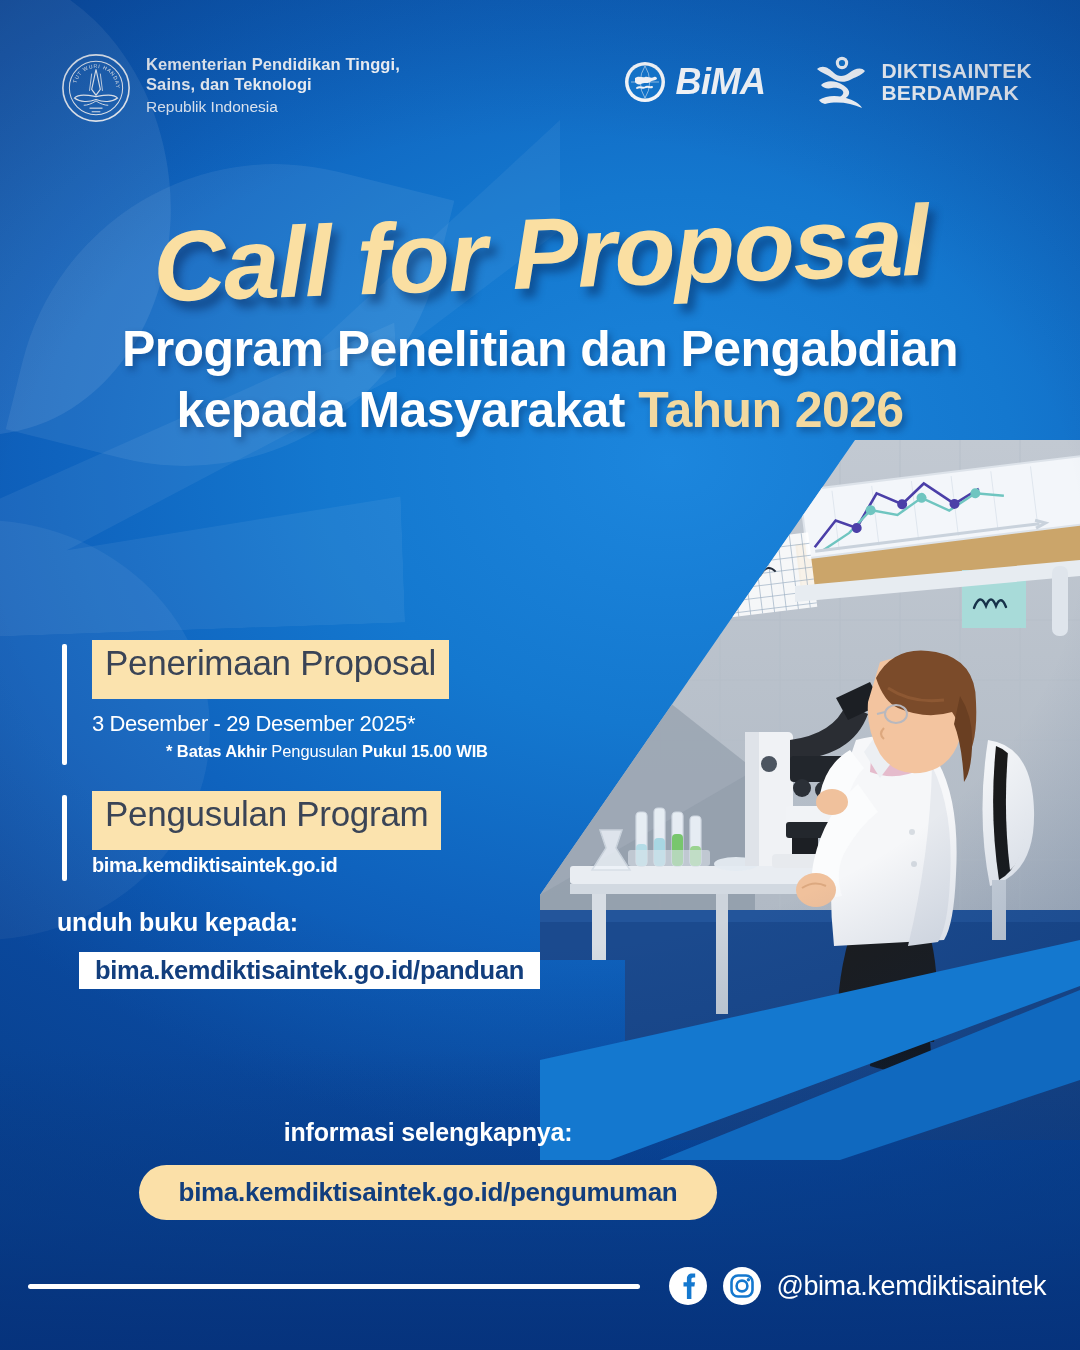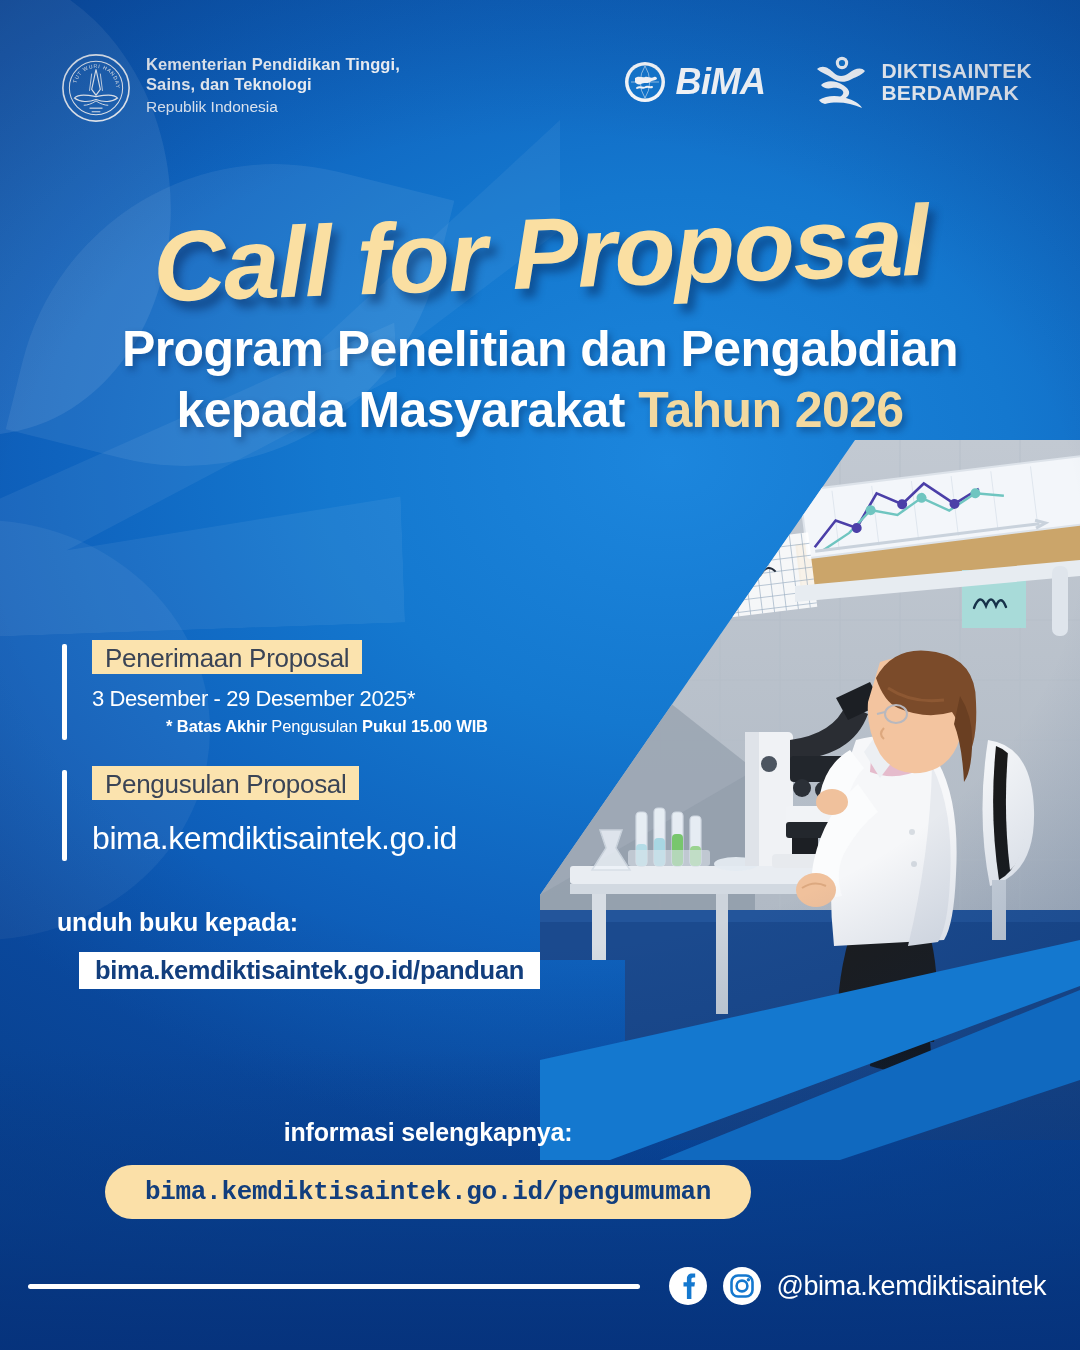--- a/index.html
+++ b/index.html
@@ -87,26 +87,26 @@
     text-shadow:3px 4px 7px rgba(0,25,70,0.38);
   }
   .sub .yr{color:#f2d9a0;}
 
   
   .info{position:absolute;left:62px;top:640px;width:500px;}
   .blk{position:relative;padding-left:30px;margin-bottom:30px;}
   .bar{position:absolute;left:0;top:4px;width:5px;height:100%;background:#ffffff;border-radius:2px;}
   .chip{
     display:inline-block;background:#fbe3ae;color:#3a4456;
-    font-size:26px;padding:3px 13px 0 13px;letter-spacing:-.3px;
+    font-size:35px;padding:3px 13px 16px 13px;letter-spacing:-.3px;
   }
   .dates{color:#ffffff;font-size:22px;margin-top:12px;letter-spacing:-.4px;}
   .note{color:#ffffff;font-size:16.5px;margin-top:5px;letter-spacing:-.1px;text-align:center;}
   .note b{font-weight:bold;}
-  .url1{color:#ffffff;font-size:32px;margin-top:20px;letter-spacing:-.4px;}
+  .url1{color:#ffffff;font-size:20px;margin-top:4px;letter-spacing:-.4px;font-weight:bold;}
 
   .unduh{position:absolute;left:57px;top:908px;width:560px;}
   .unduh-lbl{color:#ffffff;font-size:25px;font-weight:bold;letter-spacing:-.2px;}
   .white-box{
     display:inline-block;background:#ffffff;color:#123e7d;
     font-size:25.5px;font-weight:bold;padding:4px 16px;margin-top:15px;margin-left:22px;
     letter-spacing:-.3px;
   }
 
   
@@ -116,21 +116,20 @@
   }
   .photo-inner{position:absolute;inset:0;}
 
   
   .cta{position:absolute;left:0;top:1118px;width:856px;text-align:center;}
   .cta-lbl{color:#ffffff;font-size:25px;font-weight:bold;letter-spacing:-.2px;}
   .pill{
     display:inline-block;margin-top:18px;background:#fbe0a8;color:#123e7d;
     font-size:26px;font-weight:bold;padding:12px 40px;border-radius:34px;
     letter-spacing:-.3px;
-    font-family:Liberation Mono, monospace;
   }
 
   
   .footer{position:absolute;left:0;bottom:40px;width:1080px;height:48px;display:flex;align-items:center;margin-left:28px;}
   .fline{height:5px;background:#ffffff;flex:1;margin-right:28px;border-radius:3px;}
   .social{display:flex;align-items:center;gap:14px;padding-right:62px;}
   .handle{color:#ffffff;font-size:27px;letter-spacing:-.4px;}
 </style>
 </head>
 <body>
@@ -360,21 +359,21 @@
       <div class="bar"></div>
       <span class="chip">Penerimaan Proposal</span>
       <div class="dates">3 Desember -  29 Desember 2025*</div>
       <div class="note">
         <b>* Batas Akhir</b><span> Pengusulan </span><b>Pukul 15.00 WIB</b>
       </div>
     </div>
 
     <div class="blk">
       <div class="bar"></div>
-      <span class="chip">Pengusulan Proposal</span>
+      <span class="chip">Pengusulan Program</span>
       <div class="url1">bima.kemdiktisaintek.go.id</div>
     </div>
   </div>
 
   <div class="unduh">
     <div class="unduh-lbl">unduh buku kepada:</div>
     <div class="white-box">bima.kemdiktisaintek.go.id/panduan</div>
   </div>
 
   <div class="cta">

